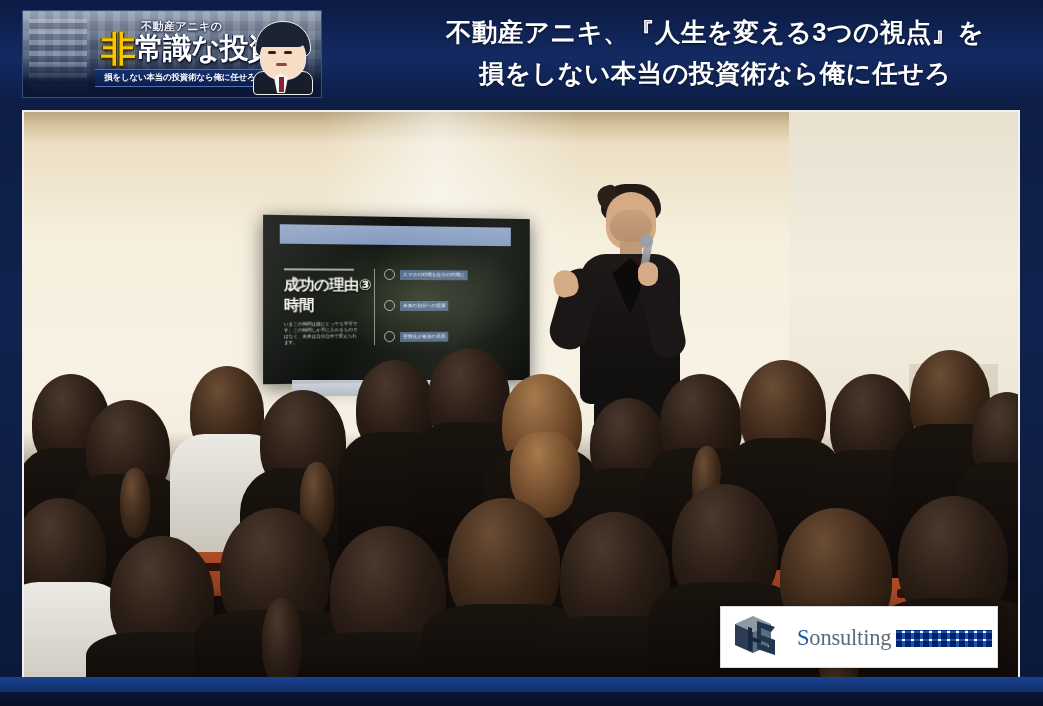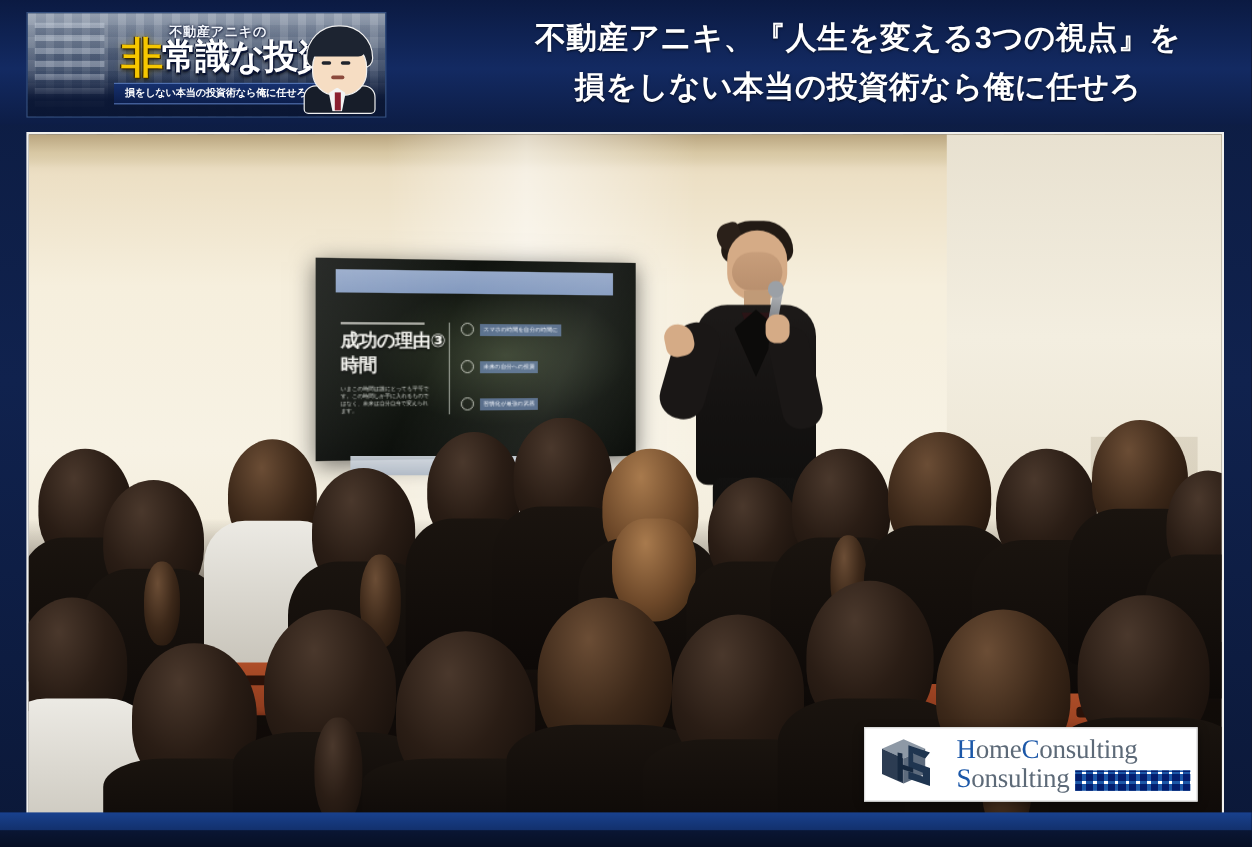--- a/index.html
+++ b/index.html
@@ -358,21 +358,20 @@
         <div class="hcs-mark">
           <svg viewBox="0 0 58 48" width="58" height="48" aria-hidden="true">
             <polygon points="4,11 22,3 40,11 22,19" fill="#8e99a6"></polygon>
             <polygon points="4,11 22,19 22,40 4,32" fill="#2c3c52"></polygon>
             <polygon points="22,19 40,11 40,32 22,40" fill="#5d6b7d"></polygon>
             <path d="M26,8 L44,14 L40,19 L30,15 L30,22 L44,27 L44,42 L26,36 L26,30 L38,34 L38,31 L26,26 Z" fill="#1f3550"></path>
             <path d="M17,14 L21,15 L21,24 L30,27 L30,31 L21,28 L21,38 L17,37 Z" fill="#16283f"></path>
           </svg>
         </div>
         <div class="hcs-txt">
-          <div class="hcs-l1"><span class="hcs-cap">H</span><span>ome</span><span class="hcs-cap">C</span><span>onsulting</span></div>
           <div class="hcs-l2">
               <span class="hcs-cap">S</span>
               <span>onsulting</span>
               <span class="hcs-dots"></span>
             </div>
         </div>
       </div>
 
     </div>
   </div>

